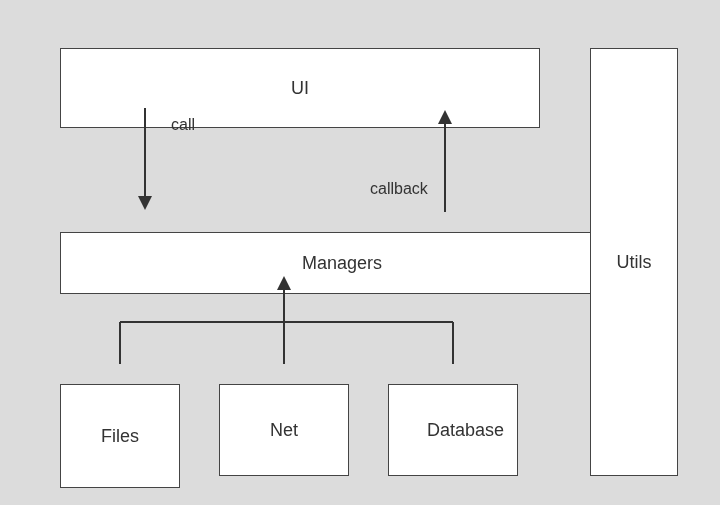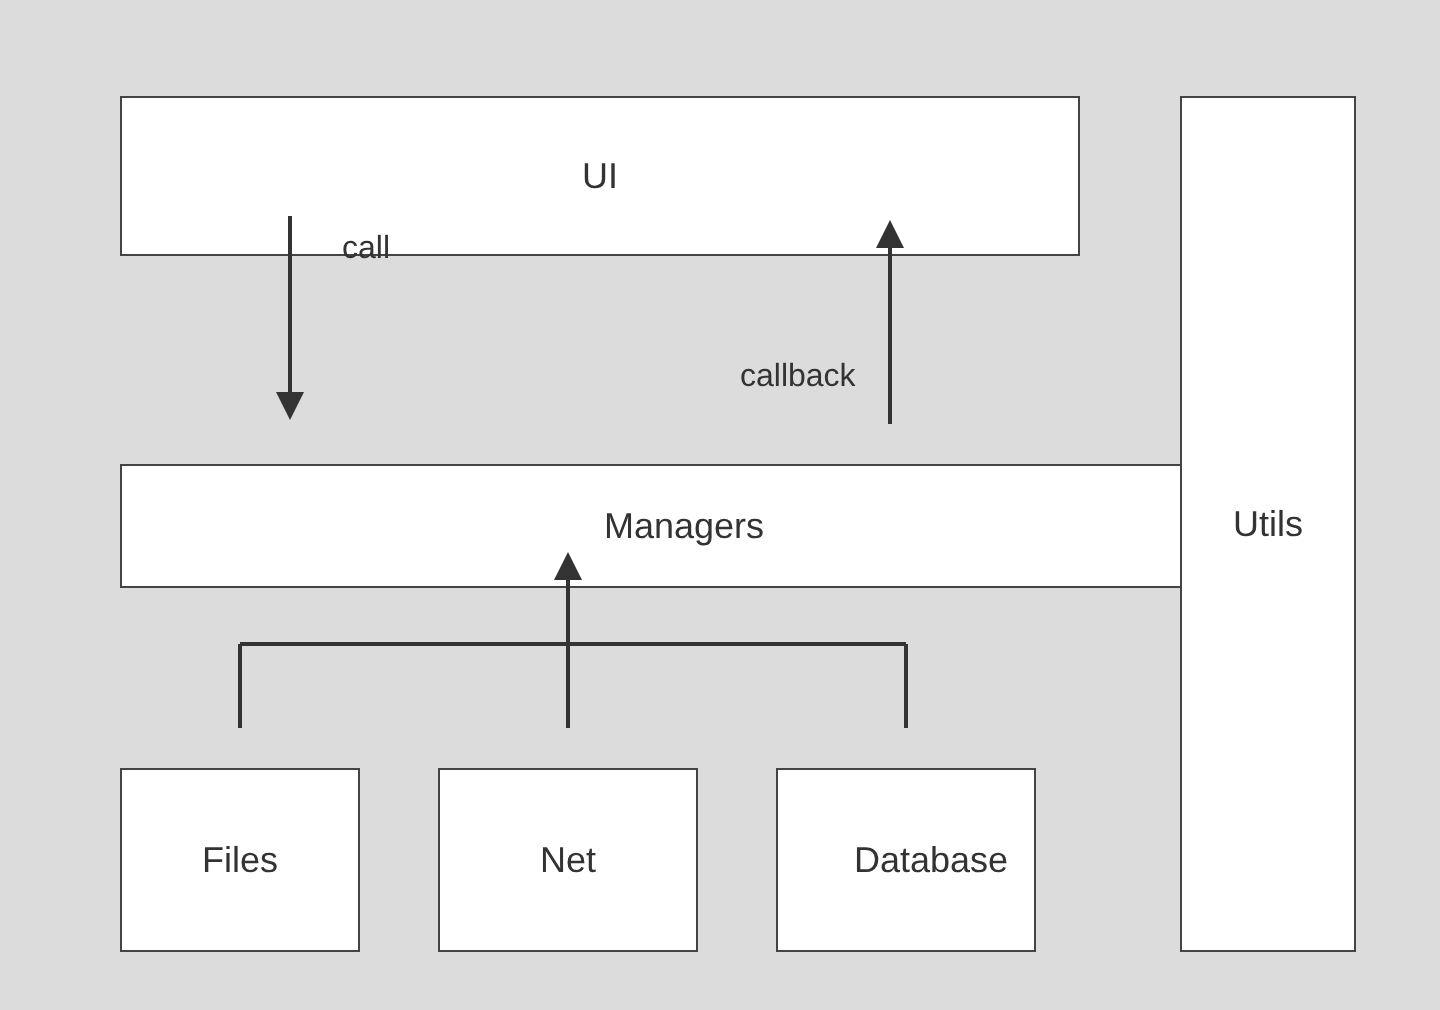--- a/index.html
+++ b/index.html
@@ -49,21 +49,21 @@
 <body>
 
 <div class="box" style="left:60px; top:28px; width:480px; height:80px;">
   <div>UI</div>
 </div>
 
 <div class="box" style="left:60px; top:212px; width:564px; height:62px;">
   <div>Managers</div>
 </div>
 
-<div class="box" style="left:60px; top:364px; width:120px; height:92px;">
+<div class="box" style="left:60px; top:364px; width:120px; height:104px;">
   <div>Files</div>
 </div>
 
 <div class="box" style="left:219px; top:364px; width:130px; height:92px;">
   <div>Net</div>
 </div>
 
 <div class="box" style="left:388px; top:364px; width:130px; height:92px;padding-left:25px;">
   <div>Database</div>
 </div>

